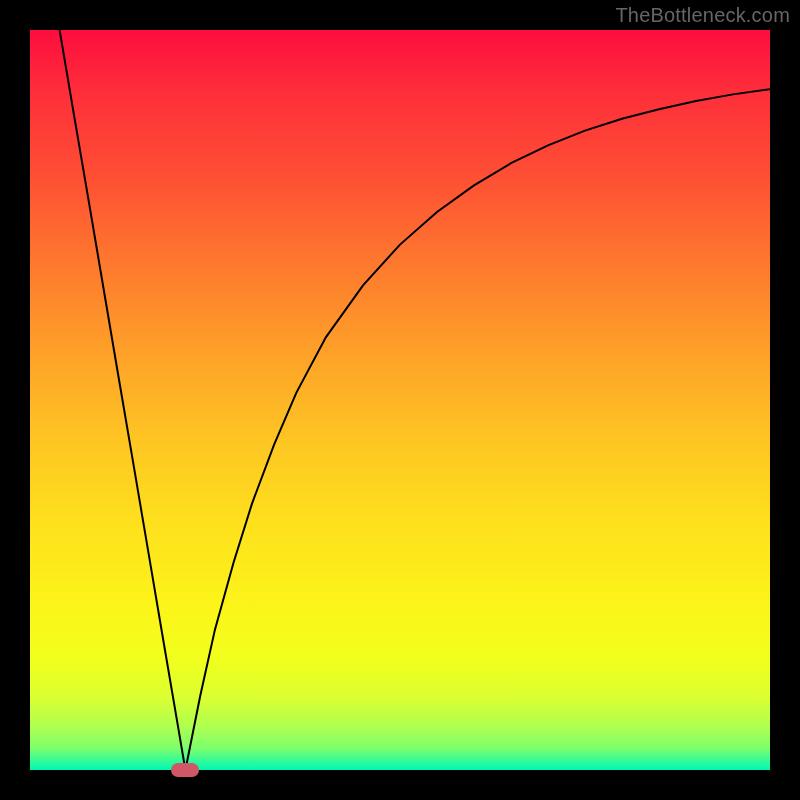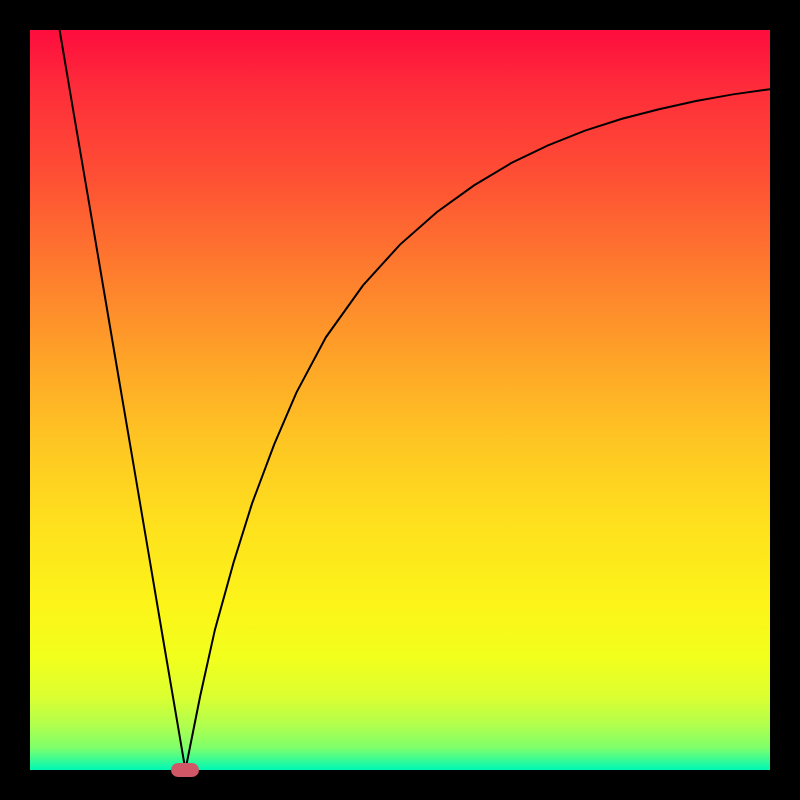--- a/index.html
+++ b/index.html
@@ -62,20 +62,21 @@
     color: #666;
     font-size: 20px;
     font-weight: 500;
     letter-spacing: 0.2px;
   }
 </style>
 </head>
 <body>
 
 <div class="container">
+  <div class="watermark">TheBottleneck.com</div>
   <div class="plot-area">
     <svg class="curve-svg" viewBox="0 0 740 740" preserveAspectRatio="none">
       <path id="curve-left" fill="none" stroke="#000" stroke-width="2" d="M29.60 0.00 L37.00 43.66 L44.40 87.32 L59.20 173.90 L74.00 261.22 L88.80 348.54 L103.60 435.12 L118.40 522.44 L133.20 609.76 L148.00 696.34 L155.40 740.00"></path>
       <path id="curve-right" fill="none" stroke="#000" stroke-width="2" d="M155.40 740.00 L170.20 666.00 L185.00 599.40 L203.50 532.80 L222.00 473.60 L244.20 414.40 L266.40 362.60 L296.00 307.10 L333.00 255.30 L370.00 214.60 L407.00 182.04 L444.00 155.40 L481.00 133.20 L518.00 115.44 L555.00 100.64 L592.00 88.80 L629.00 79.18 L666.00 71.04 L703.00 64.38 L740.00 59.20"></path>
     </svg>
     <div class="marker" id="marker" style="left: 155.4px; top: 740px; width: 28px; height: 14px; background: rgb(207, 87, 102);"></div>
   </div>
 </div>
 
 </body></html>

